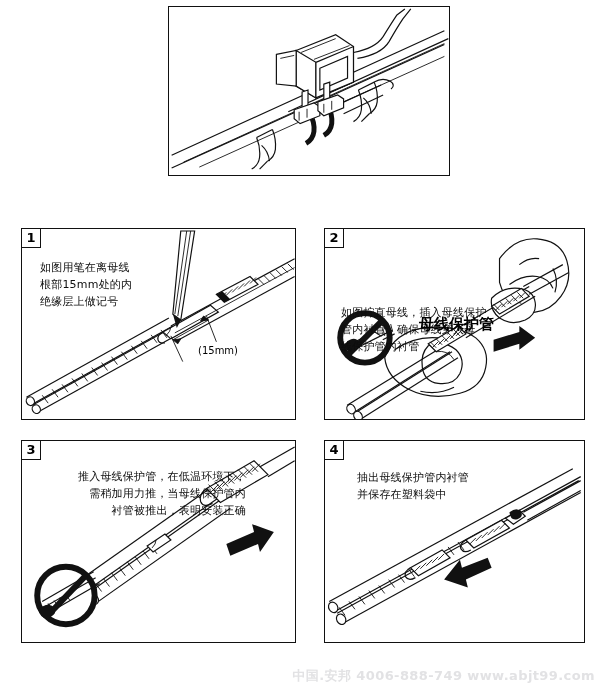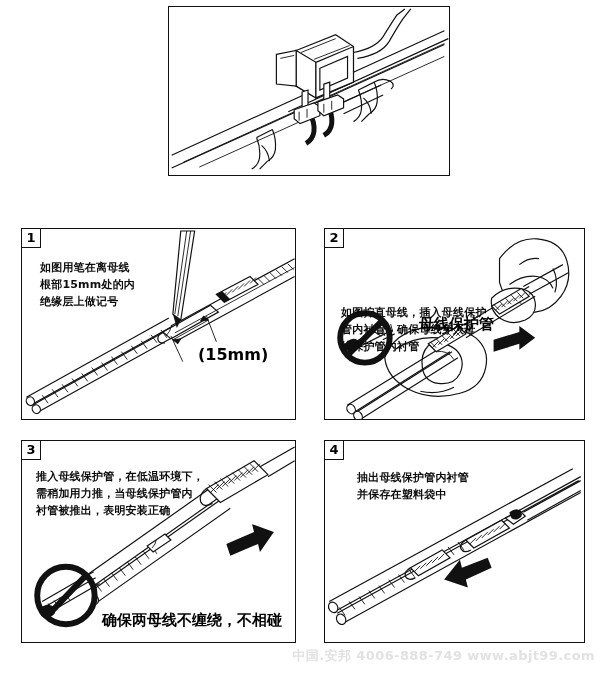--- a/index.html
+++ b/index.html
@@ -42,41 +42,41 @@
     font-weight: 700;
     line-height: 18px;
     text-align: center;
     font-family: "DejaVu Sans", "Liberation Sans", sans-serif;
     z-index: 6;
   }
   .ptext {
     position: absolute;
     font-family: "DejaVu Sans", "Liberation Sans", sans-serif;
     font-size: 11px;
-    font-weight: 700;
+    font-weight: 400;
     line-height: 17px;
     letter-spacing: .2px;
     white-space: pre-line;
     z-index: 5;
     color: #0d0d0d;
   }
   .callout {
     position: absolute;
     font-family: "DejaVu Sans", "Liberation Sans", sans-serif;
     font-size: 15px;
     font-weight: 700;
     line-height: 15px;
     z-index: 5;
     white-space: nowrap;
   }
   .dim-label {
     position: absolute;
     font-family: "DejaVu Sans", "Liberation Sans", sans-serif;
-    font-size: 16px;
-    font-weight: 700;
+    font-size: 10px;
+    font-weight: 400;
     z-index: 5;
     white-space: nowrap;
   }
 
   svg { display: block; }
   .art {
     position: absolute;
     left: 0; top: 0;
     width: 100%;
     height: 100%;
@@ -89,21 +89,21 @@
   .ln-t { fill: none; stroke: #111; stroke-width: 0.9; }
   .ln-h { fill: none; stroke: #111; stroke-width: 1.8; }
   .fillw { fill: #fff; stroke: #111; stroke-width: 1.2; }
   .fillk { fill: #111; stroke: none; }
   .hatch { stroke: #111; stroke-width: 0.9; fill: none; }
 
   
   .watermark {
     position: absolute;
     right: 12px;
-    bottom: 24px;
+    bottom: 4px;
     font-family: "DejaVu Sans", "Liberation Sans", sans-serif;
     font-size: 13px;
     font-weight: 700;
     color: #e2e2e4;
     letter-spacing: .4px;
     white-space: nowrap;
     z-index: 20;
     text-align: right;
   }
 </style>
@@ -421,24 +421,23 @@
               <path d="M18 35 L22 41"></path>
               <path d="M24 32 L28 38"></path>
             <path d="M30 29 L34 35"></path>
           </g>
           <path class="fillk" d="M2 44 q10 -8 16 -2 q4 6 -4 10 q-9 4 -12 -8 Z"></path>
         </g>
         <path d="M10 52 L50 10" stroke="#111" stroke-width="6" fill="none"></path>
       </g>
     </svg>
 
-    <div class="ptext" style="left:14px; top:27px; width:210px;">推入母线保护管，在低温环境下，
+    <div class="ptext" style="left:14px; top:27px; width:210px;text-align:right;">推入母线保护管，在低温环境下，
 需稍加用力推，当母线保护管内
 衬管被推出，表明安装正确</div>
-    <div class="callout" style="left:80px; top:172px;">确保两母线不缠绕，不相碰</div>
   </div>
 
   <div class="panel" style="left:324px; top:440px; width:261px; height:203px;">
     <div class="panel-num">4</div>
 
     <svg class="art" viewBox="0 0 261 203">
 
       <g>
         <path class="ln" d="M10 172 L258 36"></path>
         <path class="ln" d="M18 184 L258 52"></path>

